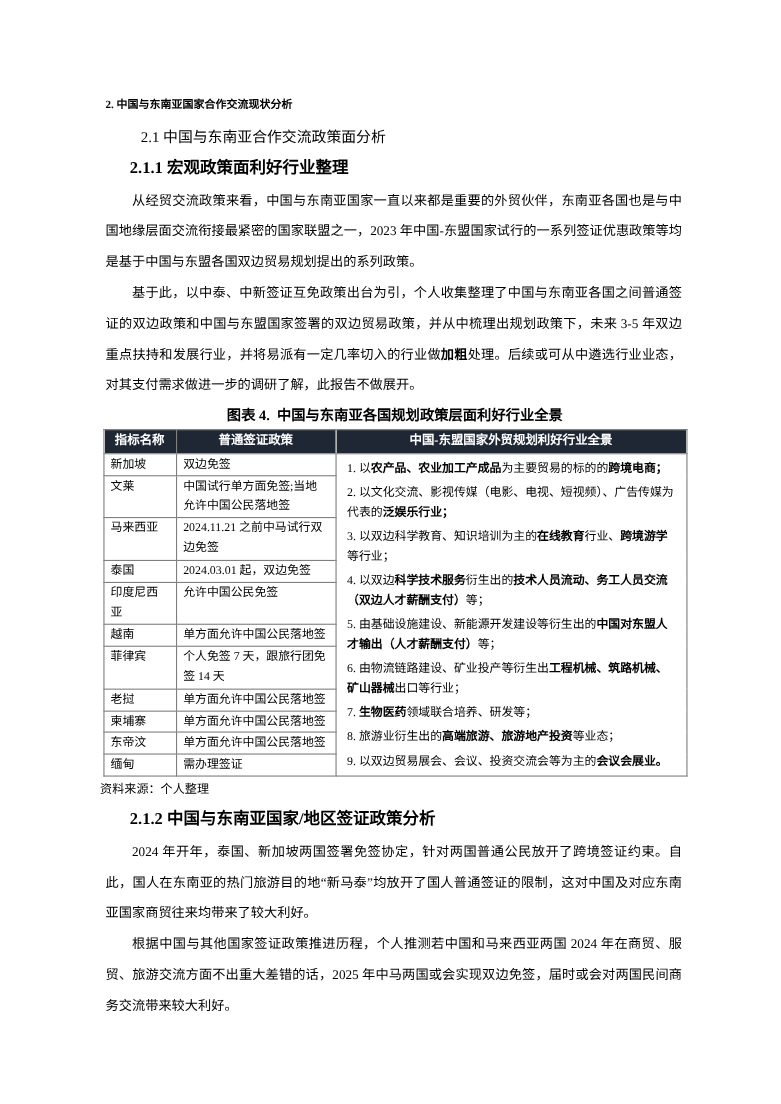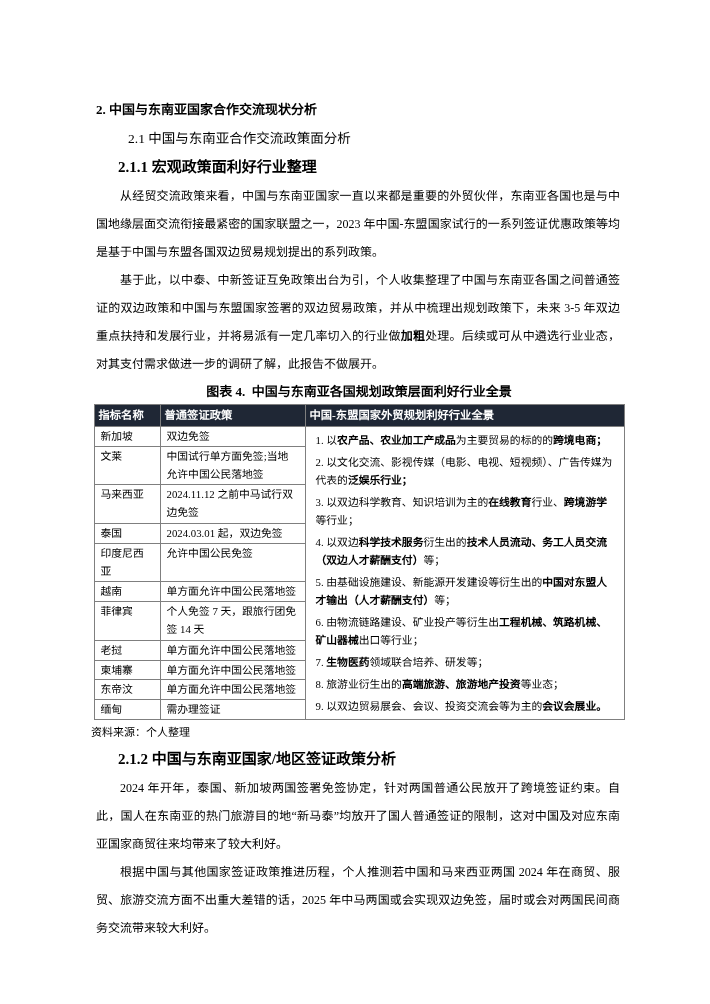--- a/index.html
+++ b/index.html
@@ -6,21 +6,21 @@
   html, body { margin: 0; padding: 0; }
   body {
     width: 710px; height: 1004px;
     background: #ffffff;
     color: #000000;
     font-family: "Liberation Serif", "DejaVu Serif", serif;
     overflow: hidden;
   }
   .page { padding: 86px 90px 0 96px; }
 
-  .h1 { font-size: 13px; font-weight: bold; line-height: 20px; margin: 14px 0 9px 0; }
+  .h1 { font-size: 10px; font-weight: bold; line-height: 20px; margin: 0 0 9px 0; }
   .h2 { font-size: 13.5px; font-weight: normal; line-height: 20px; margin: 0 0 8px 32px; }
   .h3 { font-size: 15px;  font-weight: bold; line-height: 20px; margin: 0 0 5px 22px; }
 
   p.body-para {
     font-size: 12px; line-height: 28px;
     text-align: justify; text-indent: 2em;
     margin: 0;
   }
   .b { font-weight: bold; }
 
@@ -34,21 +34,21 @@
     width: 530px; margin: 0 auto;
     font-size: 10.8px; line-height: 18px;
   }
   table.policy-table th, table.policy-table td {
     border: 1px solid var(--table-border, #7f7f7f);
     padding: 0 6px; vertical-align: top;
     overflow: hidden;
   }
   table.policy-table thead th {
     background: var(--table-header-bg, #1F2735);
-    color: #ffffff; font-weight: bold; text-align: left;
+    color: #ffffff; font-weight: bold; text-align: center;
     font-size: 11.3px; line-height: 19px; padding: 1px 4px;
     border-color: var(--table-border, #7f7f7f);
   }
   col.c-country { width: 66px; }
   col.c-policy  { width: 145px; }
   col.c-industries { width: 319px; }
   td.industries-cell { padding: 0 5px; }
   .industry-item { margin: 4px; }
 
   .source-note {
@@ -99,21 +99,21 @@
             <div class="industry-item"><span>8. 旅游业衍生出的</span><span class="b">高端旅游、旅游地产投资</span><span>等业态；</span></div>
             <div class="industry-item"><span>9. 以双边贸易展会、会议、投资交流会等为主的</span><span class="b">会议会展业。</span></div>
           </td>
         </tr>
         <tr>
           <td>文莱</td>
           <td>中国试行单方面免签;当地允许中国公民落地签</td>
         </tr>
         <tr>
           <td>马来西亚</td>
-          <td>2024.11.12 之前中马试行双边免签</td>
+          <td>2024.11.21 之前中马试行双边免签</td>
         </tr>
         <tr>
           <td>泰国</td>
           <td>2024.03.01 起，双边免签</td>
         </tr>
         <tr>
           <td>印度尼西亚</td>
           <td>允许中国公民免签</td>
         </tr>
         <tr>

